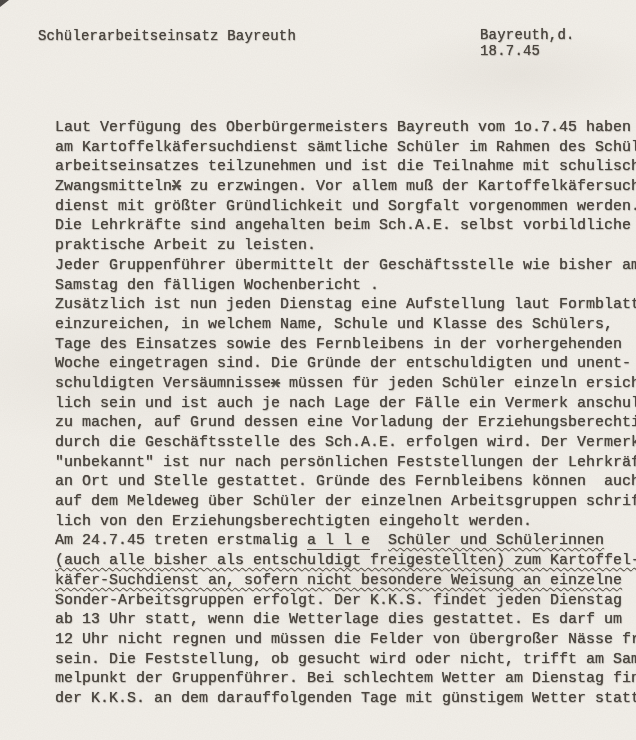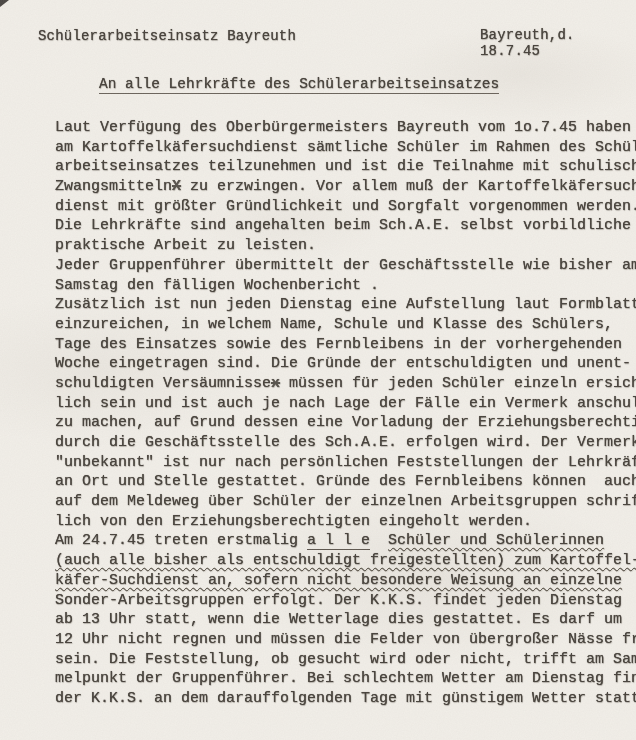--- a/index.html
+++ b/index.html
@@ -59,21 +59,20 @@
 <body>
 
 <div class="paper">
 
   <div class="corner-speck"></div>
 
   <div class="hdr-left txt">Schülerarbeitseinsatz Bayreuth</div>
 
   <div class="hdr-right txt">Bayreuth,d. 18.7.45</div>
 
-  <div class="title txt">An alle Lehrkräfte des Schülerarbeitseinsatzes</div>
 
   <div class="body-text txt"><div class="line"><span>Laut Verfügung des Oberbürgermeisters Bayreuth vom 1o.7.45 haben</span></div><div class="line"><span>am Kartoffelkäfersuchdienst sämtliche Schüler im Rahmen des Schüler-</span></div><div class="line"><span>arbeitseinsatzes teilzunehmen und ist die Teilnahme mit schulischen</span></div><div class="line"><span>Zwangsmitteln</span><span class="strike">X</span><span> zu erzwingen. Vor allem muß der Kartoffelkäfersuch-</span></div><div class="line"><span>dienst mit größter Gründlichkeit und Sorgfalt vorgenommen werden.</span></div><div class="line"><span>Die Lehrkräfte sind angehalten beim Sch.A.E. selbst vorbildliche</span></div><div class="line"><span>praktische Arbeit zu leisten.</span></div><div class="line"><span>Jeder Gruppenführer übermittelt der Geschäftsstelle wie bisher am</span></div><div class="line"><span>Samstag den fälligen Wochenbericht .</span></div><div class="line"><span>Zusätzlich ist nun jeden Dienstag eine Aufstellung laut Formblatt</span></div><div class="line"><span>einzureichen, in welchem Name, Schule und Klasse des Schülers,</span></div><div class="line"><span>Tage des Einsatzes sowie des Fernbleibens in der vorhergehenden</span></div><div class="line"><span>Woche eingetragen sind. Die Gründe der entschuldigten und unent-</span></div><div class="line"><span>schuldigten Versäumnisse</span><span class="strike">x</span><span> müssen für jeden Schüler einzeln ersicht-</span></div><div class="line"><span>lich sein und ist auch je nach Lage der Fälle ein Vermerk anschuldhaf</span></div><div class="line"><span>zu machen, auf Grund dessen eine Vorladung der Erziehungsberechtigten</span></div><div class="line"><span>durch die Geschäftsstelle des Sch.A.E. erfolgen wird. Der Vermerk</span></div><div class="line"><span>"unbekannt" ist nur nach persönlichen Feststellungen der Lehrkräfte</span></div><div class="line"><span>an Ort und Stelle gestattet. Gründe des Fernbleibens können  auch</span></div><div class="line"><span>auf dem Meldeweg über Schüler der einzelnen Arbeitsgruppen schrift-</span></div><div class="line"><span>lich von den Erziehungsberechtigten eingeholt werden.</span></div><div class="line"><span>Am 24.7.45 treten erstmalig </span><span class="u-solid">a l l e</span><span>  </span><span class="u-wavy">Schüler und Schülerinnen</span></div><div class="line"><span class="u-wavy">(auch alle bisher als entschuldigt freigestellten) zum Kartoffel-</span></div><div class="line"><span class="u-wavy">käfer-Suchdienst an, sofern nicht besondere Weisung an einzelne</span></div><div class="line"><span>Sonder-Arbeitsgruppen erfolgt. Der K.K.S. findet jeden Dienstag</span></div><div class="line"><span>ab 13 Uhr statt, wenn die Wetterlage dies gestattet. Es darf um</span></div><div class="line"><span>12 Uhr nicht regnen und müssen die Felder von übergroßer Nässe frei</span></div><div class="line"><span>sein. Die Feststellung, ob gesucht wird oder nicht, trifft am Sam-</span></div><div class="line"><span>melpunkt der Gruppenführer. Bei schlechtem Wetter am Dienstag findet</span></div><div class="line"><span>der K.K.S. an dem darauffolgenden Tage mit günstigem Wetter statt.</span></div></div>
 
   <svg class="grain" width="636" height="740" aria-hidden="true">
     <filter id="g">
       <feTurbulence type="fractalNoise" baseFrequency="0.85" numOctaves="2" stitchTiles="stitch"></feTurbulence>
       <feColorMatrix type="matrix" values="0 0 0 0 0.46  0 0 0 0 0.43  0 0 0 0 0.39  0 0 0 0.22 0"></feColorMatrix>
     </filter>
     <rect width="636" height="740" filter="url(#g)"></rect>
   </svg>

